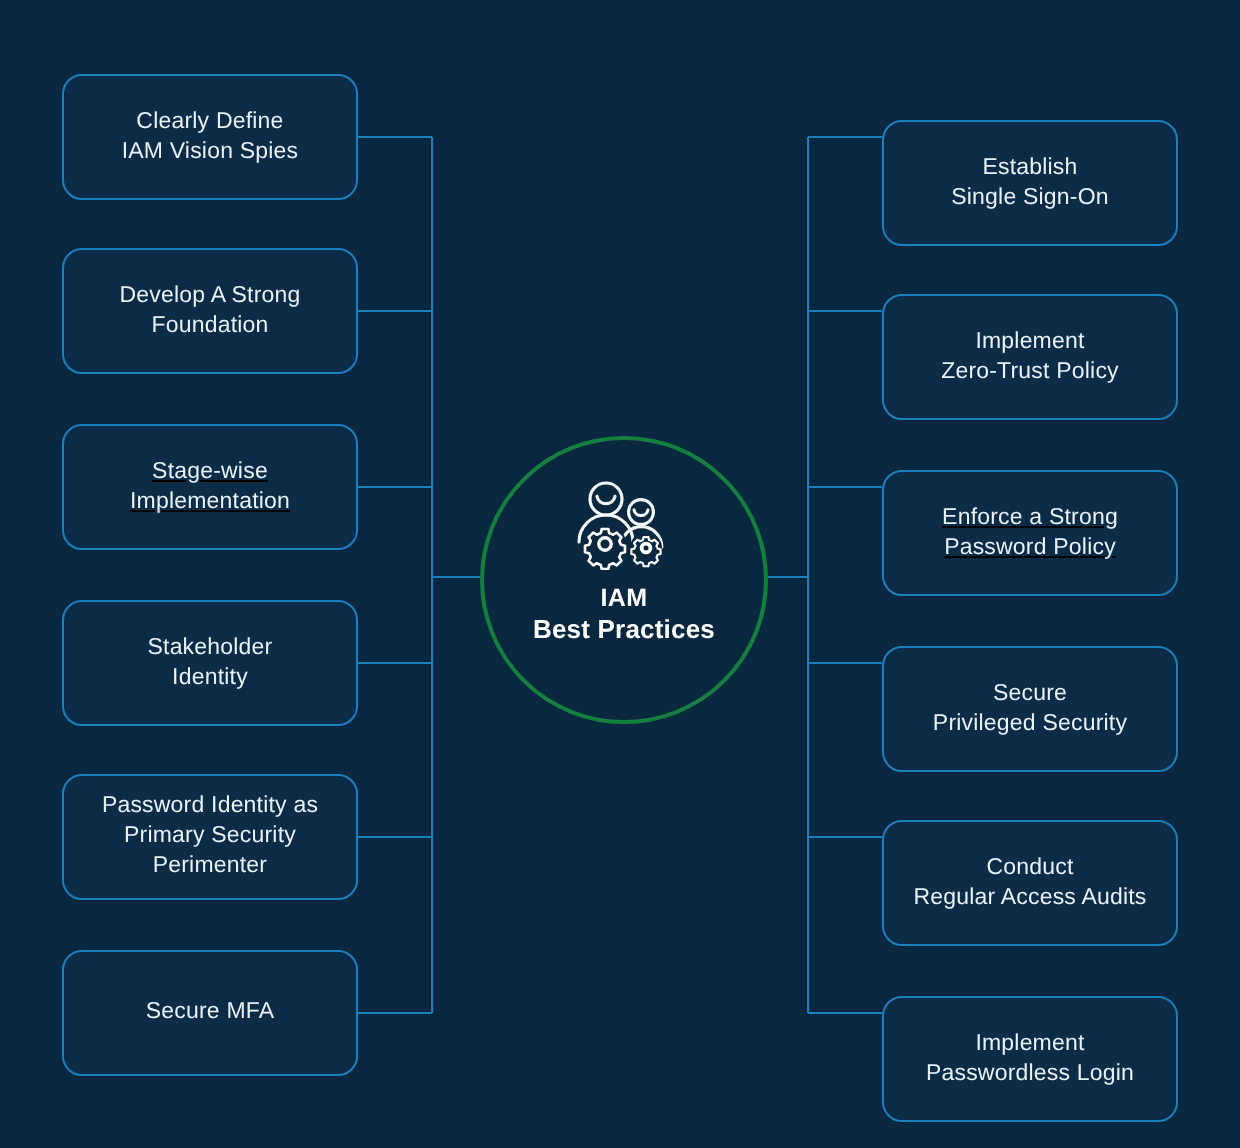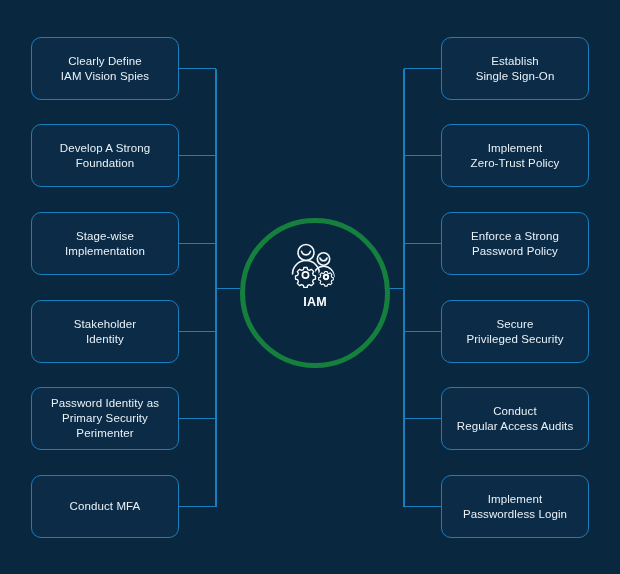--- a/index.html
+++ b/index.html
@@ -42,37 +42,37 @@
   }
   .node .node-label {
     color: #e9f2f8;
     font-size: 11.5px;
     line-height: 15px;
     letter-spacing: 0.1px;
     white-space: pre-line;
     font-weight: 400;
   }
   .col-left .node { left: 31px; }
-  .col-right .node { left: 441px; }
+  .col-right .node { left: 441px; margin-top: 23px; }
 
   .r0 { top: 37px; }
   .r1 { top: 124px; align-items: center; }
-  .r2 { top: 212px; }
+  .r2 { top: 212px; text-decoration: underline; }
   .r3 { top: 300px; }
   .r4 { top: 387px; }
   .r5 { top: 475px; }
 
   
   #hub {
     position: absolute;
     left: 240px;
     top: 218px;
     width: 140px;
     height: 140px;
-    border: 5px solid #15803d;
+    border: 2px solid #15803d;
     border-radius: 50%;
     background: #0a2740;
     display: flex;
     flex-direction: column;
     align-items: center;
     justify-content: flex-start;
   }
   #hub-icon {
     margin-top: 20px;
     width: 62px;
@@ -137,21 +137,21 @@
     <div class="node r3">
       <span class="node-label">Stakeholder
 Identity</span>
     </div>
     <div class="node r4">
       <span class="node-label">Password Identity as
 Primary Security
 Perimenter</span>
     </div>
     <div class="node r5">
-      <span class="node-label">Conduct MFA</span>
+      <span class="node-label">Secure MFA</span>
     </div>
   </div>
 
   <div class="col-right">
     <div class="node r0">
       <span class="node-label">Establish
 Single Sign-On</span>
     </div>
     <div class="node r1">
       <span class="node-label">Implement
@@ -201,16 +201,17 @@
       <g transform="translate(42,34)">
         <circle cx="0" cy="0" r="8" fill="#0a2740" stroke="none"></circle>
         <g fill="none" stroke="#ffffff" stroke-width="1.9" stroke-linejoin="round">
           <path d="M-2.1,-9.6 h4.2 l0.6,2.6 l2.5,1.05 l2.3,-1.35 l3,3 l-1.35,2.3 l1.05,2.5 l2.6,0.6 v4.2 l-2.6,0.6 l-1.05,2.5 l1.35,2.3 l-3,3 l-2.3,-1.35 l-2.5,1.05 l-0.6,2.6 h-4.2 l-0.6,-2.6 l-2.5,-1.05 l-2.3,1.35 l-3,-3 l1.35,-2.3 l-1.05,-2.5 l-2.6,-0.6 v-4.2 l2.6,-0.6 l1.05,-2.5 l-1.35,-2.3 l3,-3 l2.3,1.35 l2.5,-1.05 z" transform="scale(0.57)"></path>
           <circle cx="0" cy="0" r="2.2"></circle>
         </g>
       </g>
     </svg>
     <div id="hub-text">
       <span class="l1">IAM</span>
+      <span class="l2">Best Practices</span>
     </div>
   </div>
 
 </div>
 
 </body></html>

